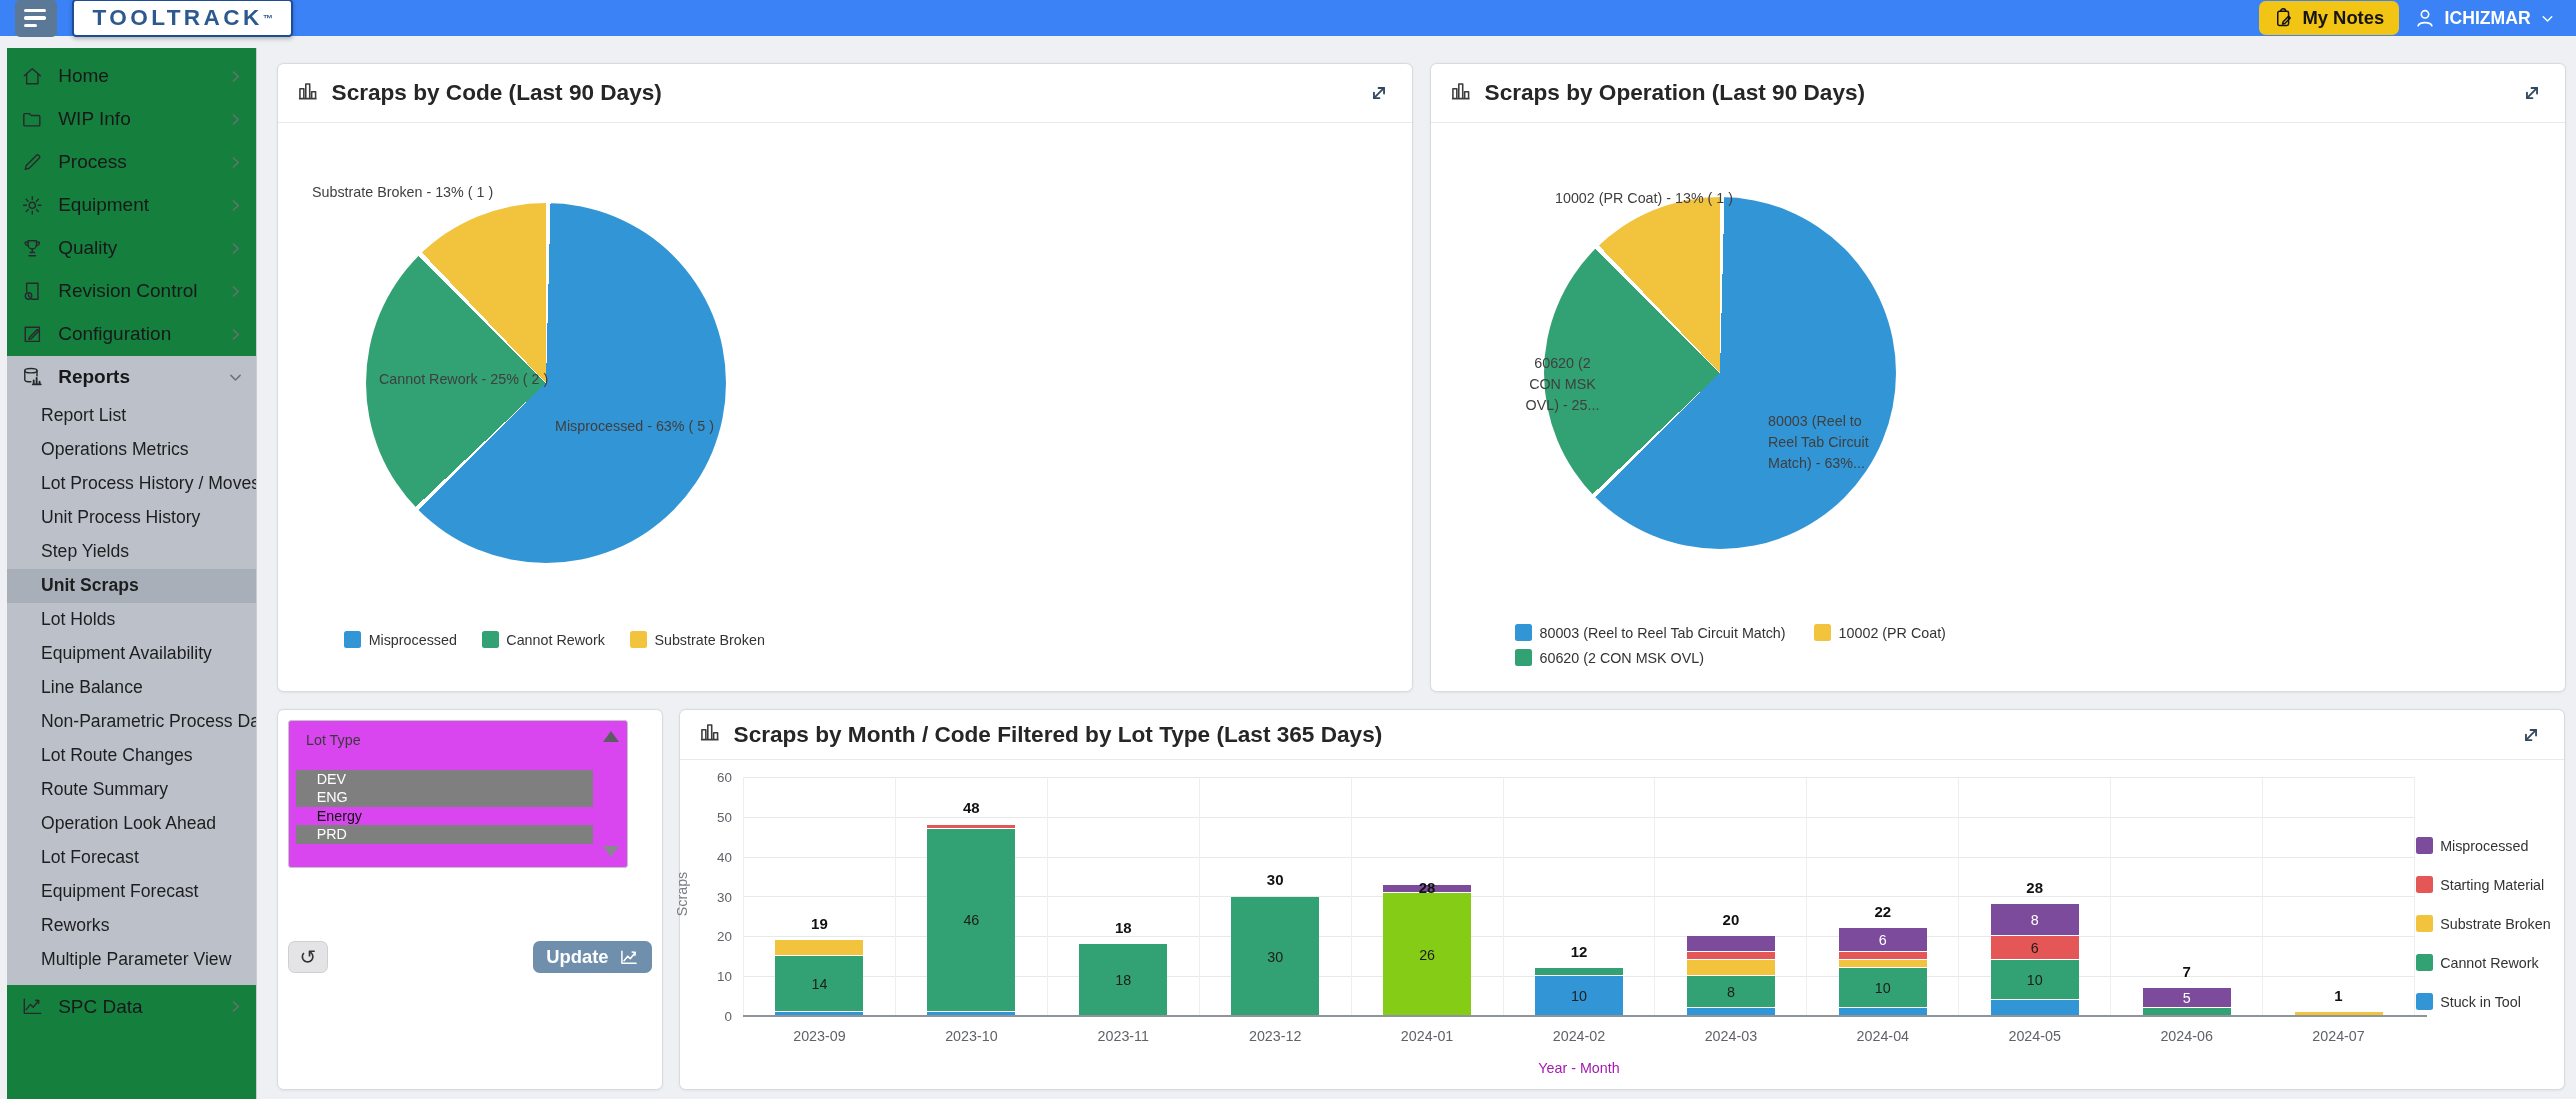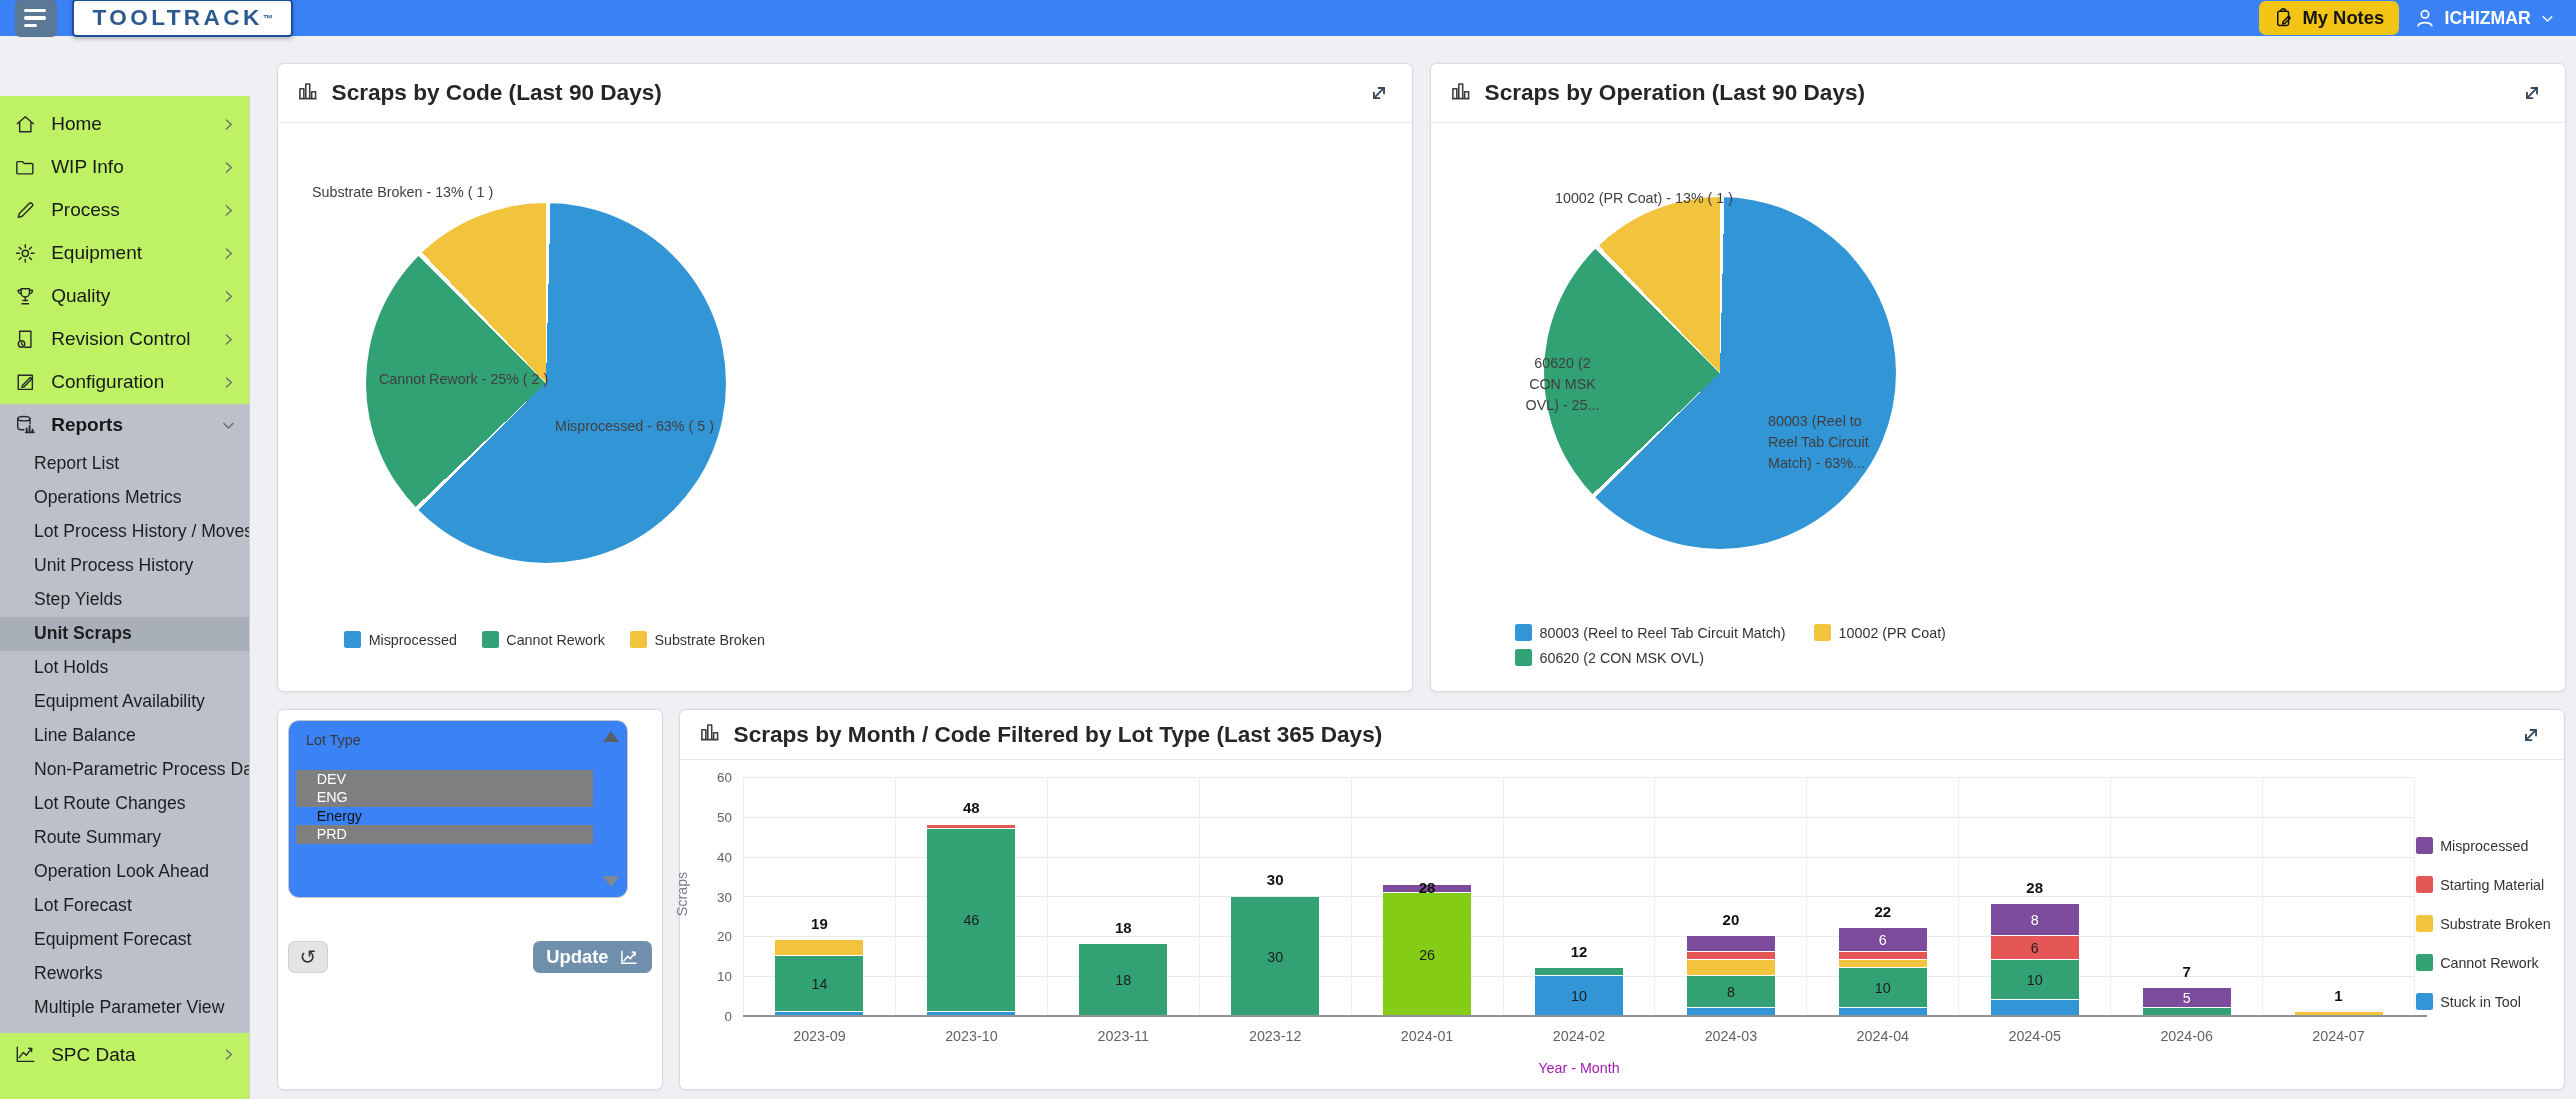--- a/index.html
+++ b/index.html
@@ -18,22 +18,22 @@
   .logo-box { height:38px; background:#fff; border:2.5px solid #1d4d97; border-radius:4.2px;
               display:flex; align-items:center; padding:0 18.4px; box-shadow:0 1.7px 4.2px rgba(0,0,0,.25); }
   .logo-text { font-size:22.6px; font-weight:bold; letter-spacing:3.4px; color:#2d5a8e; }
   .logo-tm { font-size:10px; vertical-align:super; color:#2d5a8e; font-weight:bold; }
   .topbar-spacer { flex:1; }
   .mynotes { height:34px; background:#f2c413; border:none; border-radius:6.7px; cursor:pointer;
              display:flex; align-items:center; gap:8.4px; padding:0 15px;
              font-family:inherit; font-size:18.4px; font-weight:bold; color:#141414; }
   .user { display:flex; align-items:center; gap:8.4px; color:#fff; font-size:17.6px; font-weight:600; cursor:pointer; padding-right:5px;}
   
-  .sidebar { position:absolute; left:0; top:48px; width:250px; bottom:0; background:#bef264;
-             border-right:0.8px solid #c9ccd1; padding-top:6.7px; overflow:hidden;margin-top:48px; }
+  .sidebar { position:absolute; left:7px; top:48px; width:250px; bottom:0; background:#15803d;
+             border-right:0.8px solid #c9ccd1; padding-top:6.7px; overflow:hidden; }
   .side-item { height:43px; display:flex; align-items:center; gap:14.3px; padding:0 11.7px 0 14.3px;
                font-size:19px; color:#17181a; cursor:pointer; }
   .side-item .side-icon { width:22.6px; height:22.6px; display:flex; }
   .side-icon svg { width:22.6px; height:22.6px; }
   .side-icon path, .side-icon circle, .side-icon ellipse
     { fill:none; stroke:#26282b; stroke-width:1.5; stroke-linecap:round; stroke-linejoin:round; }
   .side-label { flex:1; white-space:nowrap; }
   .side-item.expanded .side-label { font-weight:bold; }
   .chev { display:flex; }
   .side-group { background:#bcc1c9; padding-bottom:8.4px; }
@@ -76,22 +76,22 @@
   .axis-line { position:absolute; left:0; bottom:-0.8px; width:calc(100% + 11.7px); height:1.7px; background:#8f949a; }
   .bar { position:absolute; left:50%; transform:translateX(-50%); bottom:0; width:88px;
          display:flex; flex-direction:column-reverse; }
   .seg { width:100%; display:flex; align-items:center; justify-content:center; font-size:14.3px; }
   .seg + .seg { border-bottom:1.7px solid #fff; }
   .bar-total { position:absolute; left:50%; transform:translateX(-50%); font-size:15px; font-weight:bold; color:#111; }
   .xtick { position:absolute; left:0; right:0; top:100%; margin-top:11.7px; text-align:center; font-size:14.3px; color:#5f6368; }
   .bar-xlabel { position:absolute; left:63px; width:1672px; top:300px; text-align:center; font-size:14.3px; color:#a21caf; }
   .bar-legend { position:absolute; right:13.4px; top:77px; display:flex; flex-direction:column; gap:22px; }
   
-  .listbox { position:absolute; left:10px; top:10px; width:340px; height:178px; background:#3b82f6;
-             border:0.8px solid #c3c6ca; border-radius:11px; }
+  .listbox { position:absolute; left:10px; top:10px; width:340px; height:148px; background:#d946ef;
+             border:0.8px solid #c3c6ca; border-radius:3px; }
   .lot-label { position:absolute; left:17px; top:11px; font-size:14.3px; color:#3a3a3a; }
   .options { position:absolute; left:6.7px; right:34px; top:49px; }
   .option { height:18.4px; line-height:18.4px; font-size:14.3px; padding-left:21px; color:#111; cursor:pointer; }
   .option.selected { background:#7f7f7f; color:#fff; }
   .scroll-up, .scroll-down { position:absolute; right:8.4px; width:0; height:0; cursor:pointer;
              border-left:8.4px solid transparent; border-right:8.4px solid transparent; }
   .scroll-up { top:10px; border-bottom:11px solid #5a5e63; }
   .scroll-down { bottom:10px; border-top:11px solid #85898e; }
   .reset-btn { position:absolute; left:10px; top:231px; width:40px; height:32px; background:#e4e4e6;
                border:0.8px solid #cfcfd2; border-radius:6.7px; font-size:20px; color:#333; cursor:pointer;

